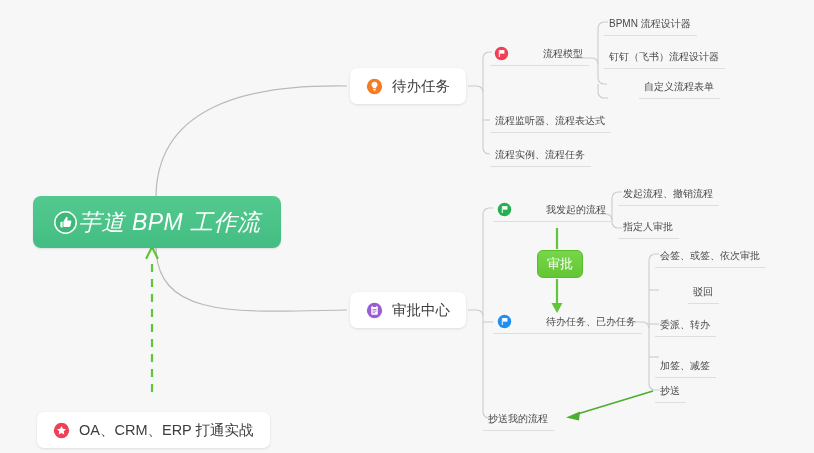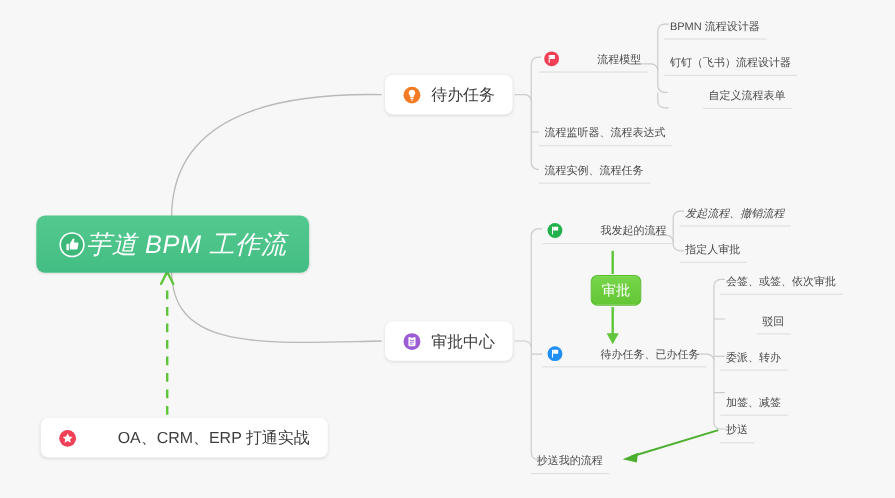--- a/index.html
+++ b/index.html
@@ -226,21 +226,21 @@
     <span class="ico">
       <svg width="15" height="15" viewBox="0 0 20 20">
         <circle cx="10" cy="10" r="9" fill="#22b14c"></circle>
         <rect x="6.4" y="5.2" width="1.3" height="9.6" rx="0.5" fill="#ffffff"></rect>
         <path d="M7.9 5.4h6.0v4.8h-6.0z" fill="#ffffff"></path>
       </svg>
     </span>
     <span class="label">我发起的流程</span>
   </div>
 
-  <div class="node leaf no-icon" style="left:618px; top:178px;font-style:italic;">
+  <div class="node leaf no-icon" style="left:618px; top:178px;">
     <span class="label">发起流程、撤销流程</span>
   </div>
   <div class="node leaf no-icon" style="left:618px; top:211px;">
     <span class="label">指定人审批</span>
   </div>
 
   <div class="node leaf icon-leaf" style="left:493px; top:306px;">
     <span class="ico">
       <svg width="15" height="15" viewBox="0 0 20 20">
         <circle cx="10" cy="10" r="9" fill="#1f8ff5"></circle>
@@ -268,21 +268,21 @@
   </div>
 
   <div class="node leaf no-icon" style="left:483px; top:403px;">
     <span class="label">抄送我的流程</span>
   </div>
 
   <div class="node tag" style="left:537px; top:250px;">
     <span class="label">审批</span>
   </div>
 
-  <div class="node card" style="left:37px; top:380px;gap:28px;">
+  <div class="node card" style="left:37px; top:412px;">
     <span class="ico">
       <svg width="17" height="17" viewBox="0 0 20 20">
         <circle cx="10" cy="10" r="9" fill="#ef4056"></circle>
         <path d="M10 4.6l1.63 3.3 3.64 0.53-2.64 2.57 0.62 3.63L10 12.93l-3.25 1.7 0.62-3.63L4.73 8.43l3.64-0.53z" fill="#ffffff"></path>
       </svg>
     </span>
     <span class="label">OA、CRM、ERP 打通实战</span>
   </div>
 
 </div>

